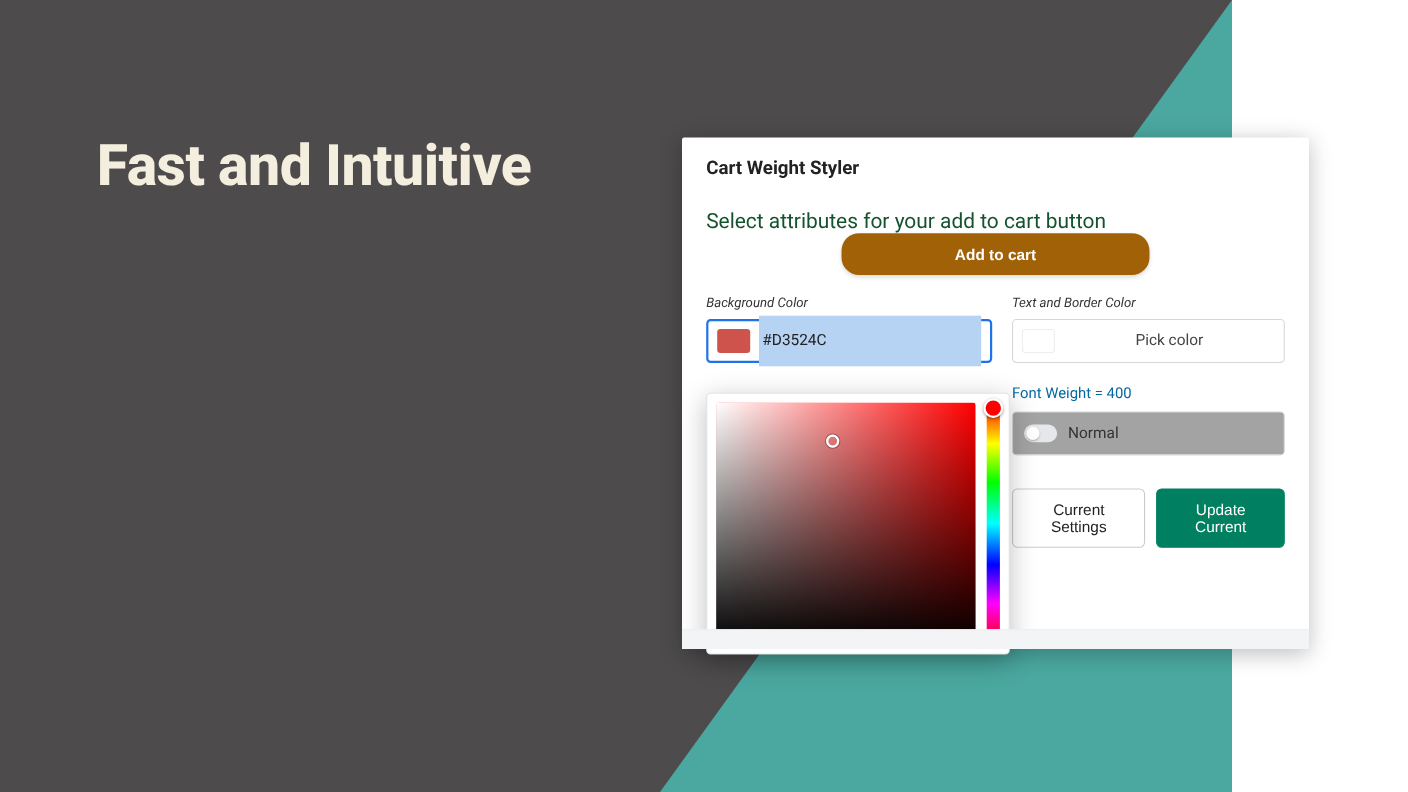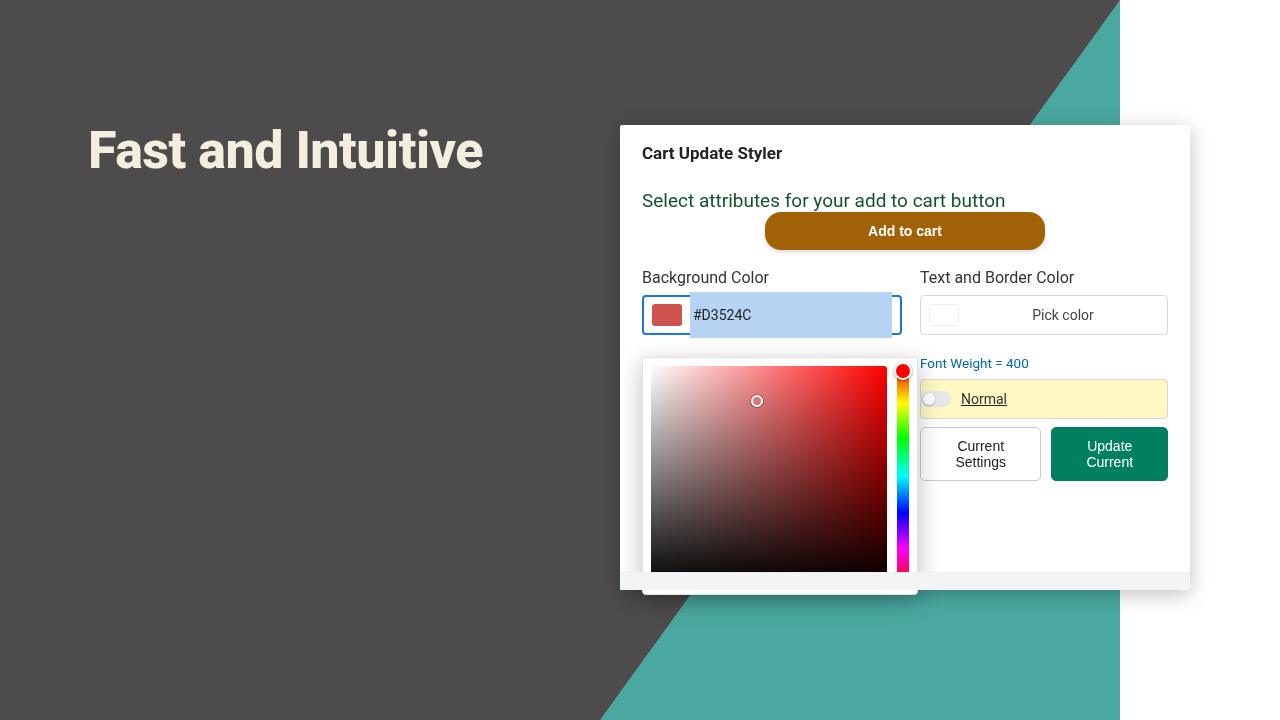--- a/index.html
+++ b/index.html
@@ -79,22 +79,23 @@
   }
   .control-col {
     flex: 1;
     display: flex;
     flex-direction: column;
     gap: 8px;
   }
   .control-col.left { flex: 0 0 260px; }
   .control-col.right { flex: 1; }
   .control-label {
-    font-size: 16px;
+    font-size: 12px;
     color: #333;
+    font-style: italic;
   }
   .color-field {
     display: flex;
     align-items: center;
     gap: 8px;
     border: 2px solid #1e73e8;
     border-radius: 4px;
     padding: 6px 8px;
     height: 40px;
     background: #fff;
@@ -133,24 +134,23 @@
     font-size: 13.5px;
     color: #0369a1;
     margin-top: 12px;
   }
   .toggle-field {
     display: flex;
     align-items: center;
     gap: 10px;
     border: 1px solid #d5d7da;
     border-radius: 4px;
-    padding: 7px 0;
+    padding: 7px 10px;
     height: 40px;
-    background: #fef9c3;
-    text-decoration: underline;
+    background: #a3a3a3;
   }
   .toggle {
     width: 30px;
     height: 16px;
     background: #e5e7eb;
     border-radius: 10px;
     position: relative;
     flex-shrink: 0;
   }
   .toggle::after {
@@ -164,20 +164,21 @@
     border-radius: 50%;
     box-shadow: 0 1px 2px rgba(0,0,0,0.25);
   }
   .toggle-text {
     font-size: 14px;
     color: #333;
   }
   .action-row {
     display: flex;
     gap: 10px;
+    margin-top: 22px;
     justify-content: flex-end;
   }
   .btn {
     border-radius: 5px;
     font-size: 14px;
     padding: 10px 14px;
     cursor: pointer;
     border: 1px solid #c9ccce;
     background: #fff;
     color: #222;
@@ -269,21 +270,21 @@
 <body>
 
 <div class="stage">
   <div class="teal-triangle"></div>
 
   <div class="hero-text">
     <div class="heading-1">Fast and Intuitive</div>
   </div>
 
   <div class="panel">
-    <h3>Cart Update Styler</h3>
+    <h3>Cart Weight Styler</h3>
     <div class="subtitle">Select attributes for your add to cart button</div>
 
     <div class="add-to-cart-wrap">
       <button class="add-to-cart-btn">Add to cart</button>
     </div>
 
     <div class="controls-row">
       <div class="control-col left">
         <div class="control-label">Background Color</div>
         <div class="color-field">

